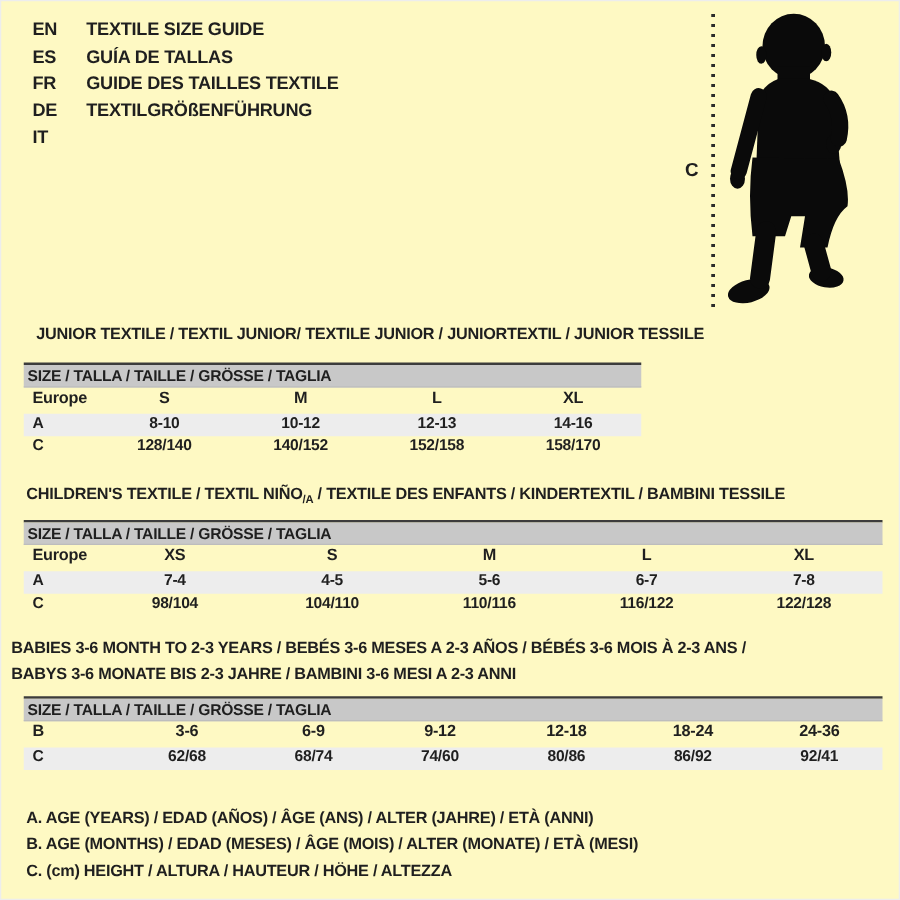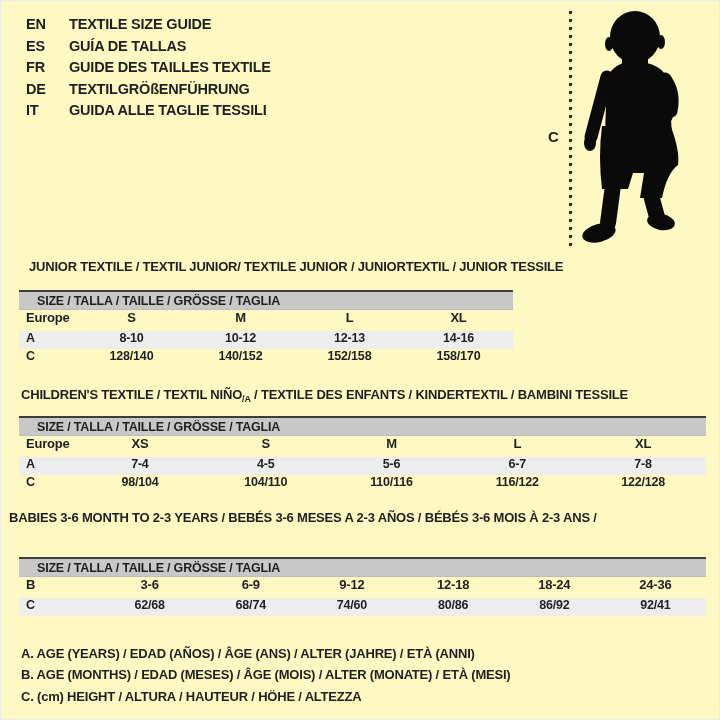--- a/index.html
+++ b/index.html
@@ -25,21 +25,21 @@
   .t1-title{left:28px;top:258px;}
   .t2-title{left:20px;top:386px;}
   .t3-title{left:8px;top:506px;line-height:21px;}
   .sub{font-size:9px;vertical-align:-3px;}
   
   .stable{position:absolute;border-top:2px solid #3c3c3c;box-sizing:border-box;}
   .t1{left:18px;top:289px;width:494px;}
   .t2{left:18px;top:415px;width:687px;}
   .t3{left:18px;top:556px;width:687px;}
   .shead{
-    background:#c8c8c8;height:18px;line-height:18px;padding-left:18px;
+    background:#c8c8c8;height:18px;line-height:18px;padding-left:3px;
     font-size:12.5px;border-bottom:1px solid #bdbdbd;box-sizing:border-box;
   }
   .srow{display:flex;height:18px;font-size:12.5px;}
   .srow.first{height:21px;font-size:13px;}
   .srow.shaded{background:#ededed;}
   .slabel{padding-left:7px;box-sizing:border-box;}
   .t1 .slabel,.t2 .slabel{width:58px;}
   .t3 .slabel{width:80px;}
   .scell{flex:1;text-align:center;}
   
@@ -62,21 +62,20 @@
     <div class="lang-row">
       <span class="lang-code">FR</span>
       <span class="lang-label">GUIDE DES TAILLES TEXTILE</span>
     </div>
     <div class="lang-row">
       <span class="lang-code">DE</span>
       <span class="lang-label">TEXTILGRÖßENFÜHRUNG</span>
     </div>
     <div class="lang-row">
       <span class="lang-code">IT</span>
-      <span class="lang-label">GUIDA ALLE TAGLIE TESSILI</span>
     </div>
   </div>
 
   <div class="dotline"></div>
   <div class="measure-c">C</div>
   <svg class="silhouette" width="118" height="250" viewBox="580 0 118 250" xmlns="http://www.w3.org/2000/svg">
     <g fill="#0a0a0a" stroke="none">
       <ellipse cx="634" cy="36" rx="25" ry="26"></ellipse>
       <ellipse cx="608" cy="43" rx="4" ry="7"></ellipse>
       <ellipse cx="660" cy="41" rx="4" ry="7"></ellipse>
@@ -148,20 +147,21 @@
       <span class="scell">98/104</span>
       <span class="scell">104/110</span>
       <span class="scell">110/116</span>
       <span class="scell">116/122</span>
       <span class="scell">122/128</span>
     </div>
   </div>
 
   <div class="sec-title t3-title">
     <div>BABIES 3-6 MONTH TO 2-3 YEARS / BEBÉS 3-6 MESES A 2-3 AÑOS / BÉBÉS 3-6 MOIS À 2-3 ANS /</div>
+    <div>BABYS 3-6 MONATE BIS 2-3 JAHRE / BAMBINI 3-6 MESI A 2-3 ANNI</div>
   </div>
   <div class="stable t3">
     <div class="shead">SIZE / TALLA / TAILLE / GRÖSSE / TAGLIA</div>
     <div class="srow first">
       <span class="slabel">B</span>
       <span class="scell">3-6</span>
       <span class="scell">6-9</span>
       <span class="scell">9-12</span>
       <span class="scell">12-18</span>
       <span class="scell">18-24</span>

